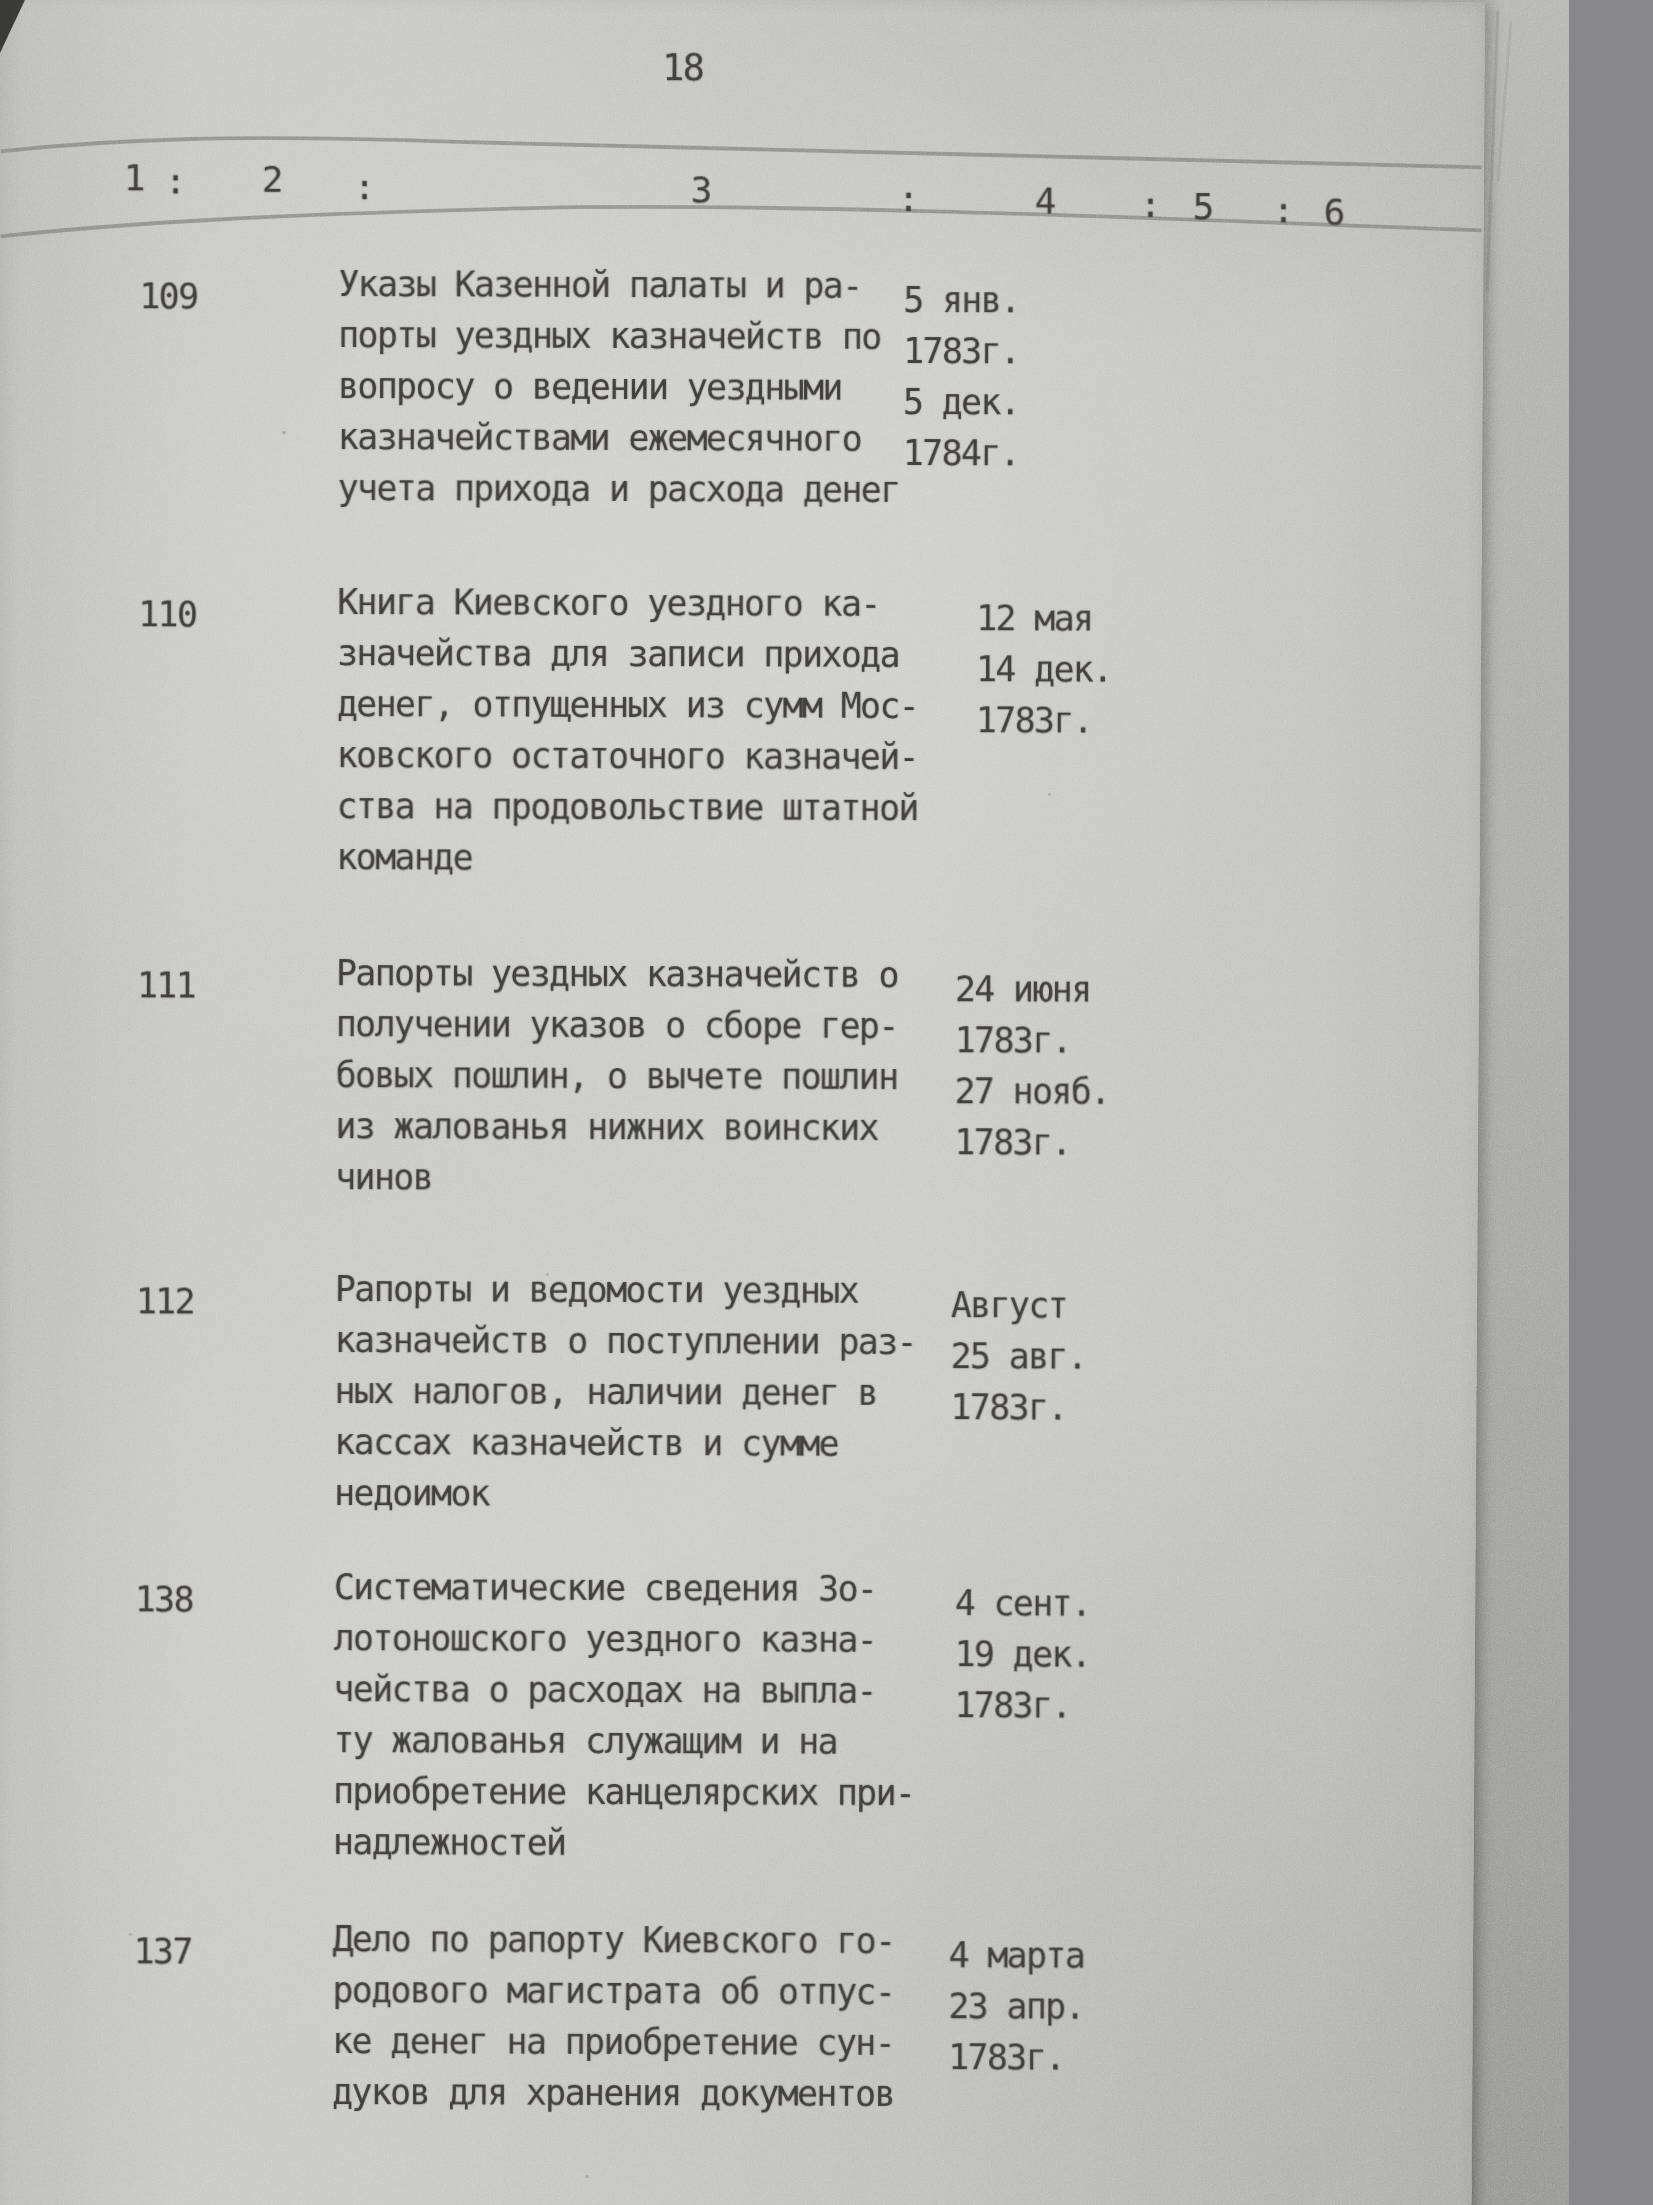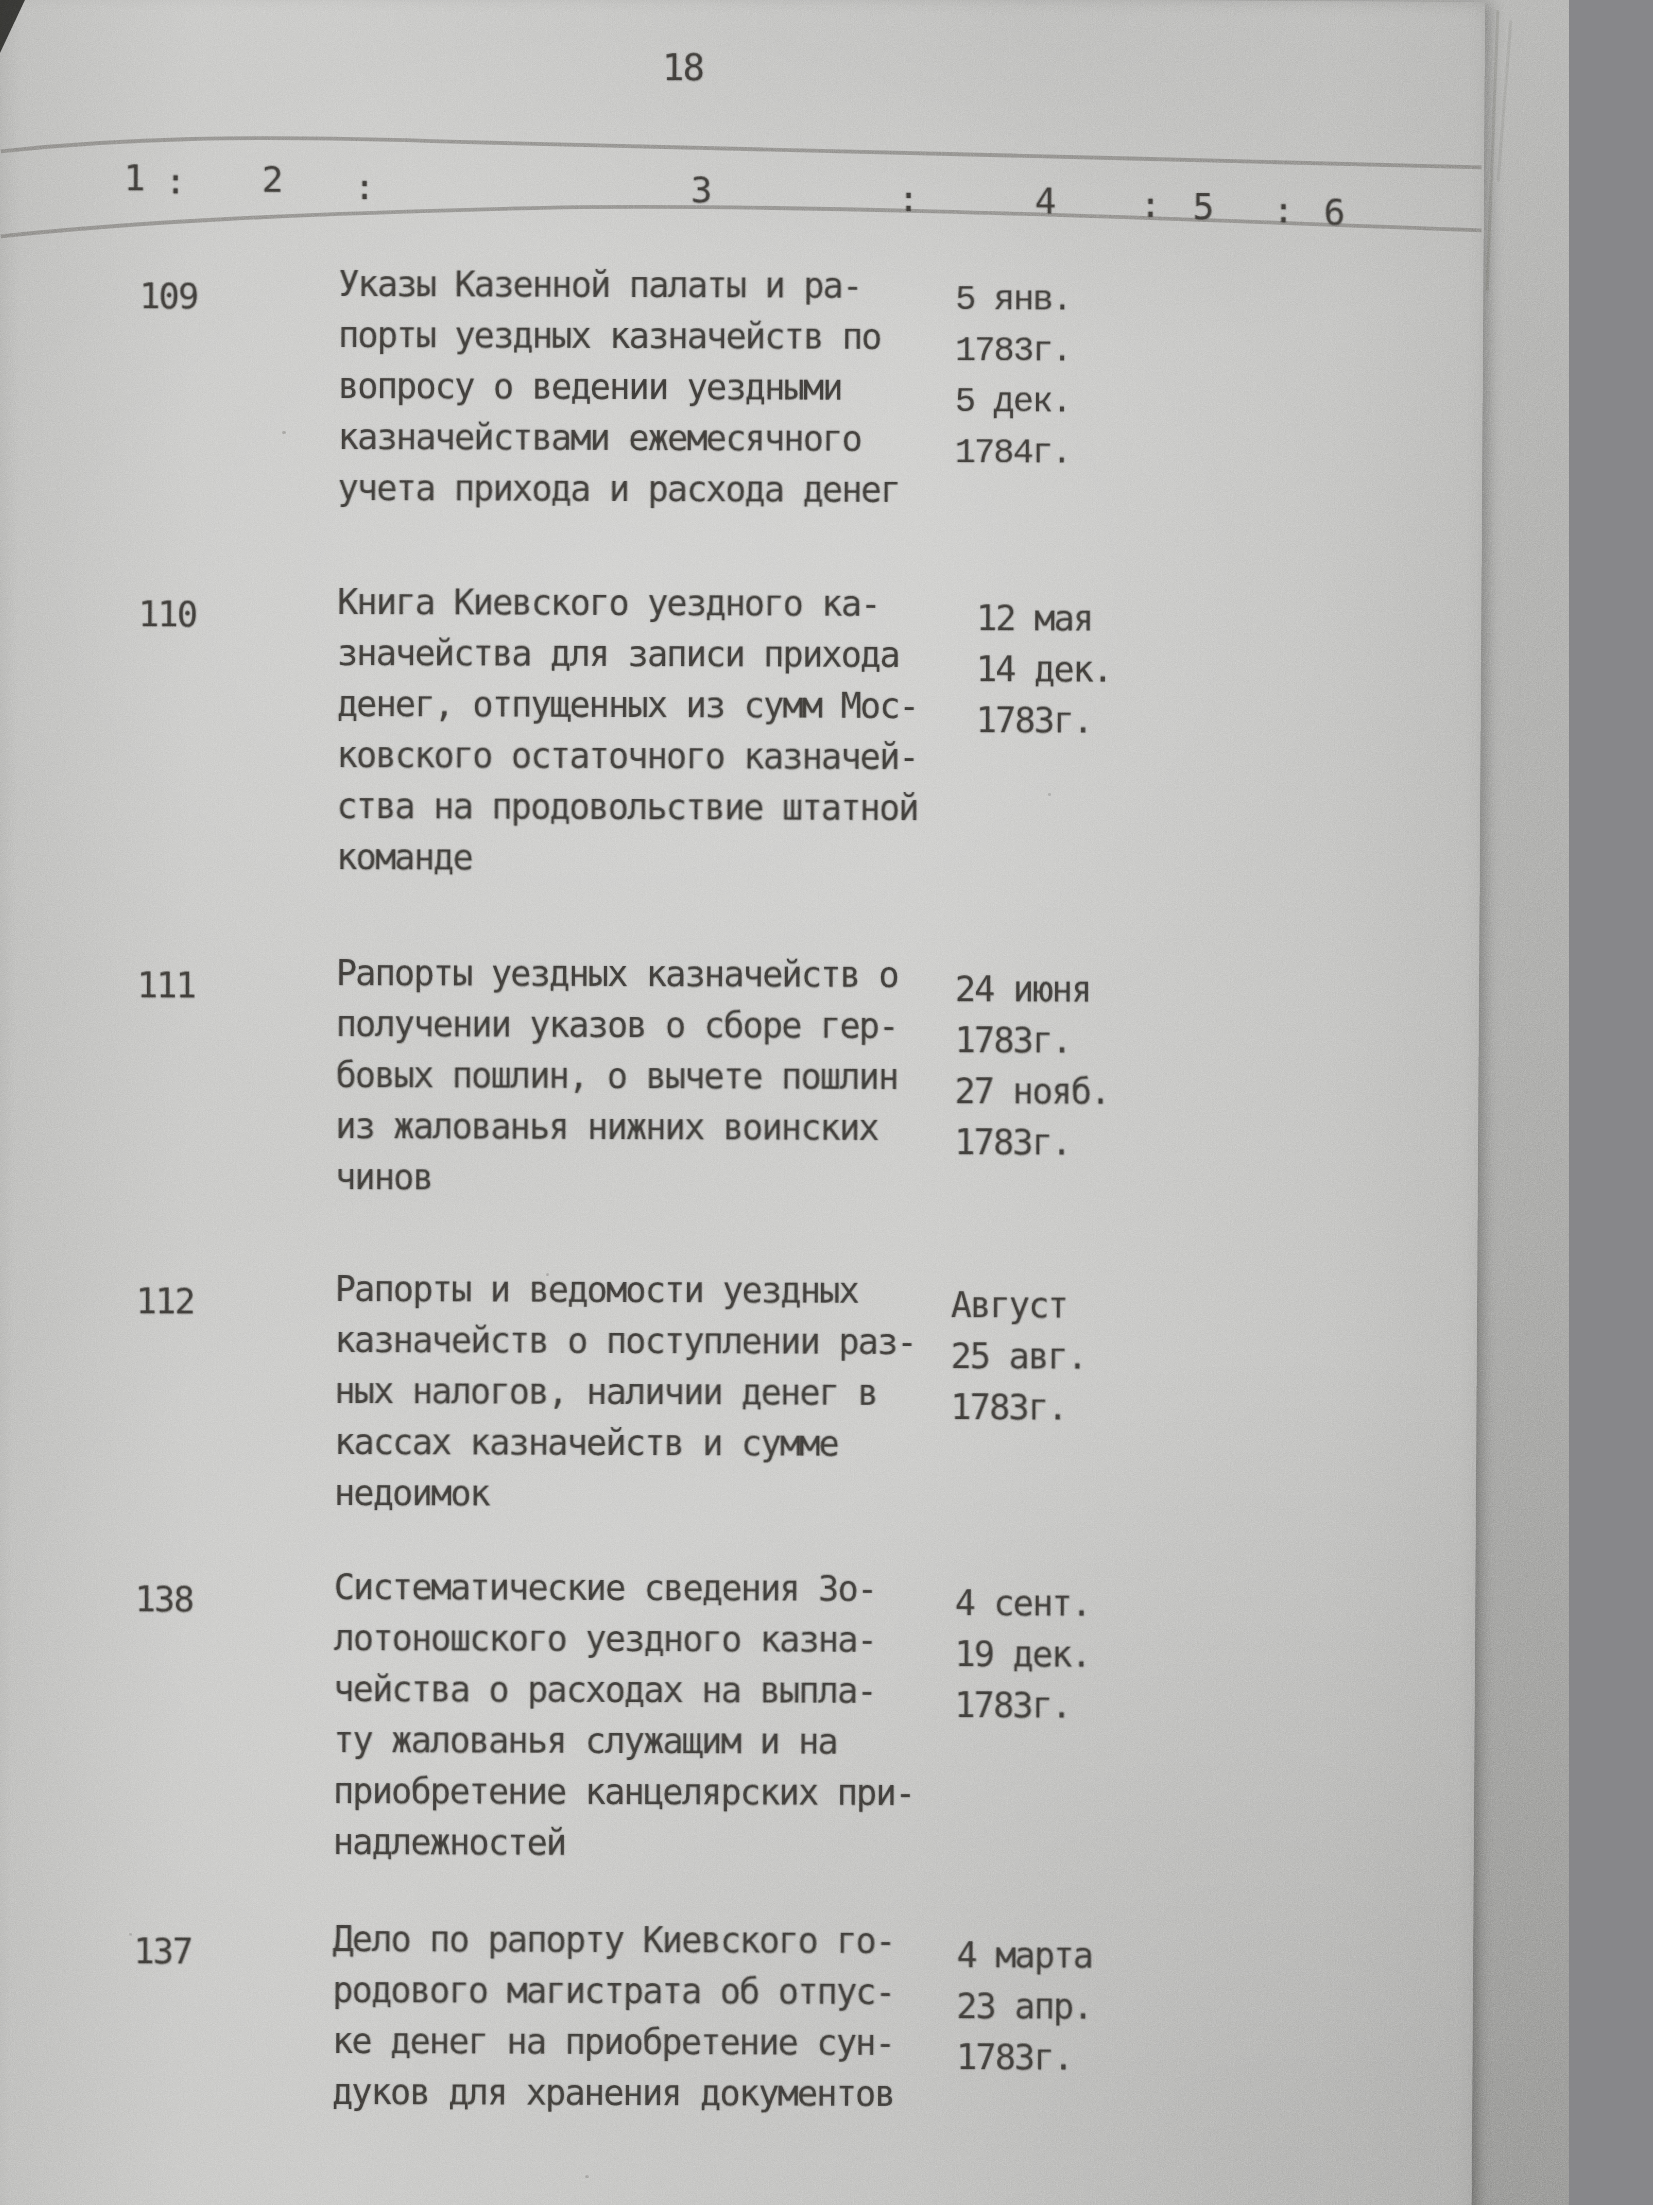--- a/index.html
+++ b/index.html
@@ -60,26 +60,26 @@
   .hc7 {left:1140px;top:180px;}
   .hc8 {left:1193px;top:182px;}
   .hc9 {left:1273px;top:185px;}
   .hc10{left:1324px;top:187px;}
   
   .entry{position:absolute;left:0;width:1654px;}
   .entry .num{position:absolute;left:140px;top:13px;line-height:51px;}
   .entry .desc{position:absolute;left:339px;top:0;width:664px;white-space:nowrap;}
   .entry .dates{position:absolute;top:13.6px;white-space:nowrap;}
   .entry .line{display:block;height:51px;line-height:51px;}
-  .e109{top:258px;}  .e109 .dates{left:956px;font-family:Liberation Mono, monospace;}
+  .e109{top:258px;}  .e109 .dates{left:904px;}
   .e110{top:576px;}  .e110 .dates{left:978px;}
   .e111{top:947px;} .e111 .dates{left:958px;}
   .e112{top:1263px;} .e112 .dates{left:955px;}
   .e113{top:1561px;} .e113 .dates{left:960px;}
-  .e114{top:1913px;} .e114 .dates{left:955px;margin-left:8px;}
+  .e114{top:1913px;} .e114 .dates{left:955px;}
   
   .speck{position:absolute;border-radius:50%;background:#6f6d6a;}
   
   .grain{position:absolute;left:0;top:0;mix-blend-mode:overlay;opacity:.6;pointer-events:none;}
 </style>
 </head>
 <body>
 
 <div class="scene">
 

